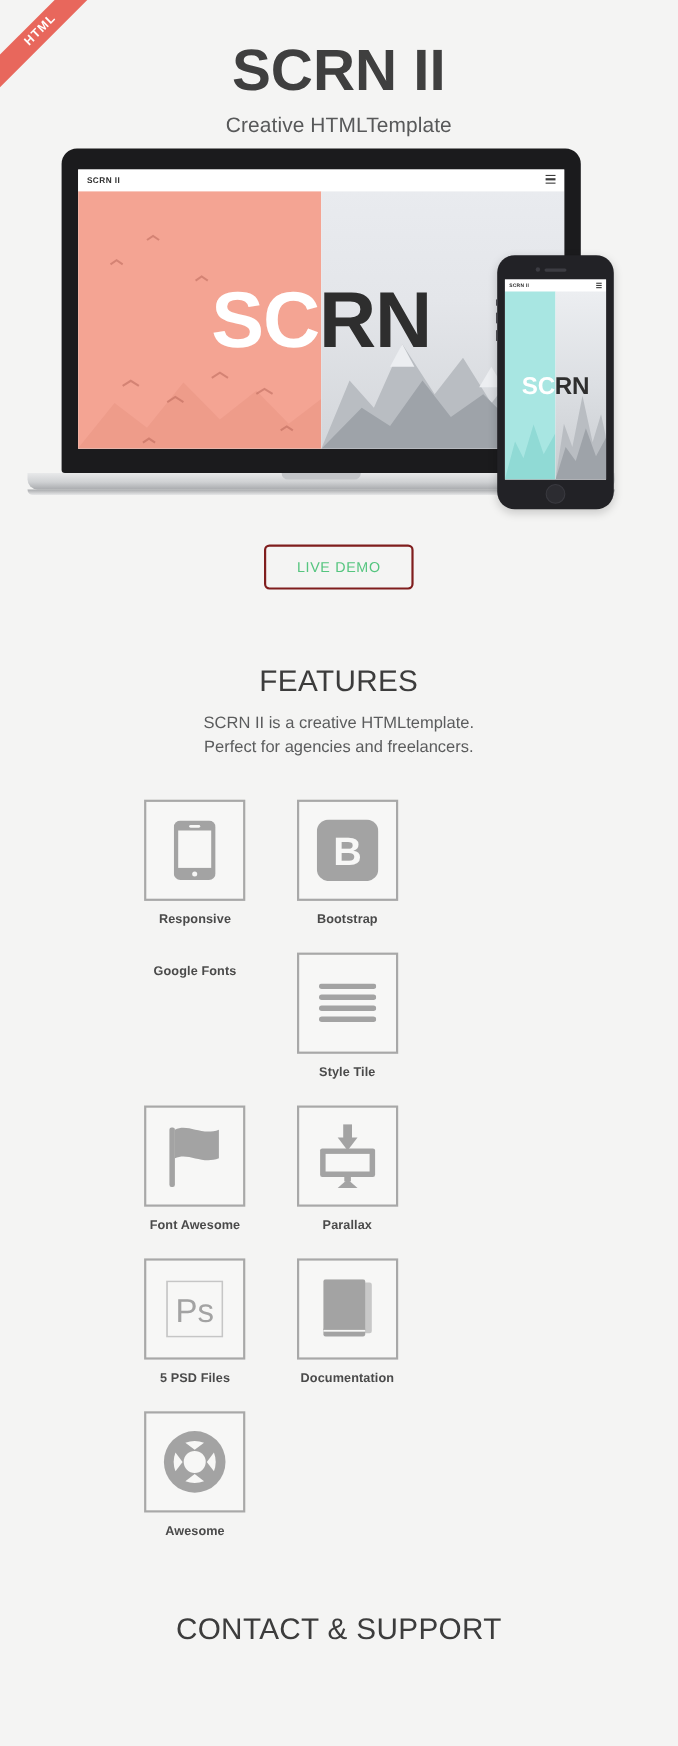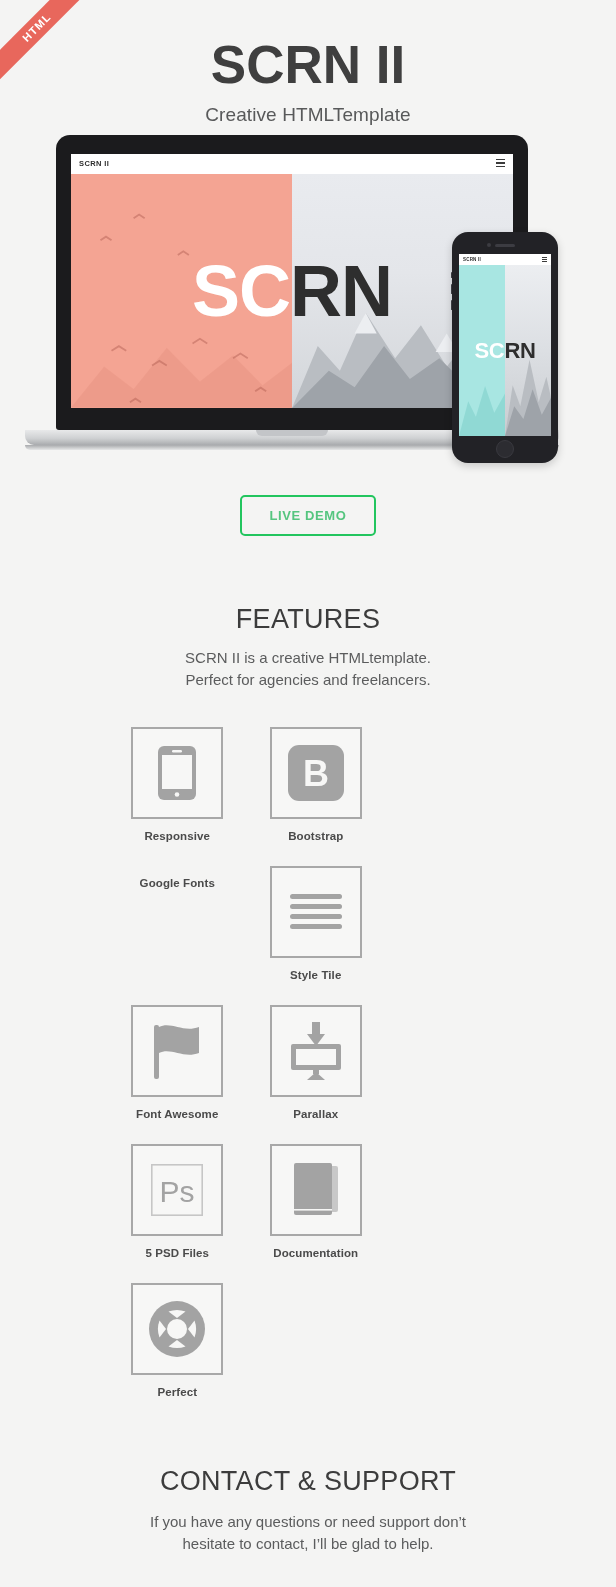--- a/index.html
+++ b/index.html
@@ -223,26 +223,26 @@
   .p-scrn .sc { color:#ffffff; }
   .p-scrn .rn { color:#2e2e2e; }
   .phone-btn {
     position:absolute; left:-1.5px; width:1.5px; background:#3a3a40; border-radius:2px;
   }
 
   
   .demo-wrap { text-align:center; margin-top: 24px; }
   .demo-btn {
     display: inline-block;
-    border: 2px solid #22c55e;
+    border: 2px solid #7f1d1d;
     border-radius: 5px;
     color: #55c57f;
     background: transparent;
     font-size: 13px;
-    font-weight: 700;
+    font-weight: 400;
     letter-spacing: .6px;
     padding: 11px 28px;
     line-height: 15px;
     cursor: pointer;
     font-family: "Liberation Sans", sans-serif;
   }
 
   
   .section { text-align:center; }
   .section-title {
@@ -501,27 +501,23 @@
             <circle class="ico" cx="29" cy="29" r="28"></circle>
             <circle cx="29" cy="29" r="10" fill="#f7f7f6"></circle>
             <g fill="#f7f7f6">
               <path d="M20.5 11.5 L29 18 L37.5 11.5 A24 24 0 0 0 20.5 11.5 Z"></path>
               <path d="M46.5 20.5 L40 29 L46.5 37.5 A24 24 0 0 0 46.5 20.5 Z"></path>
               <path d="M37.5 46.5 L29 40 L20.5 46.5 A24 24 0 0 0 37.5 46.5 Z"></path>
               <path d="M11.5 37.5 L18 29 L11.5 20.5 A24 24 0 0 0 11.5 37.5 Z"></path>
             </g>
           </svg>
         </div>
-        <div class="cell-label">Perfect</div>
+        <div class="cell-label">Awesome</div>
       </div>
 
     </div>
   </div>
 
   <div class="section" id="contact">
     <h2 class="section-title">CONTACT &amp; SUPPORT</h2>
-    <div class="section-desc">
-      <div>If you have any questions or need support don’t</div>
-      <div>hesitate to contact, I’ll be glad to help.</div>
-    </div>
   </div>
 
 </div>
 
 </body></html>

